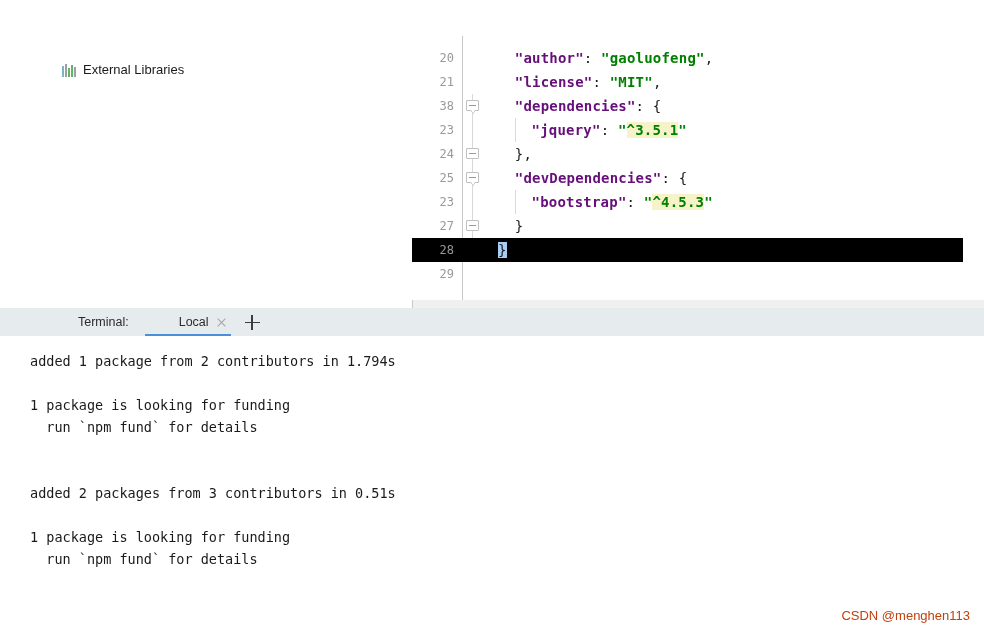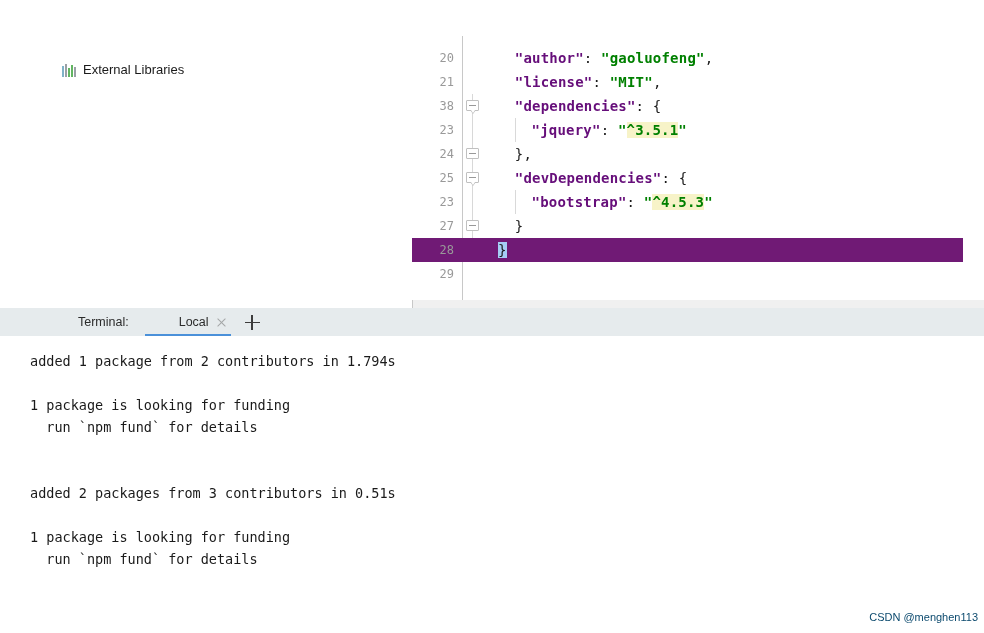--- a/index.html
+++ b/index.html
@@ -114,21 +114,21 @@
     background: #d8d8d8;
   }
 
   .code-line {
     position: absolute;
     left: 0;
     width: 572px;
     height: 24px;
   }
   .code-line.current {
-    background: #701a75;
+    background: #000000;
     width: 551px;
   }
   .line-no {
     position: absolute;
     left: 0;
     width: 42px;
     text-align: right;
     font-family: "DejaVu Sans Mono", monospace;
     font-size: 12px;
     color: #999999;
@@ -299,24 +299,24 @@
     line-height: 22px;
     color: #1a1a1a;
     white-space: pre;
     height: 22px;
   }
   .term-line.blank { color: transparent; }
 
   
   #watermark {
     position: absolute;
-    right: 6px;
+    right: 14px;
     bottom: 10px;
-    font-size: 11px;
-    color: #0c4a6e;
+    font-size: 13px;
+    color: #c2410c;
     white-space: nowrap;
   }
 </style>
 </head>
 <body>
 
 <div id="project-panel">
 
   <div class="tree-node" id="tree-node-external">
     <span class="icon-library">

